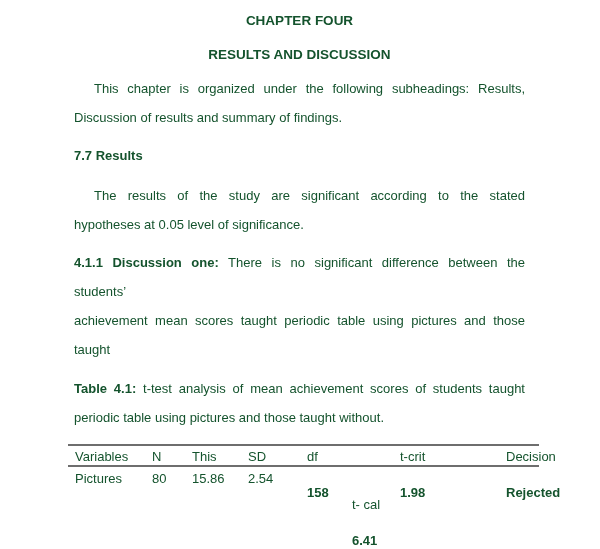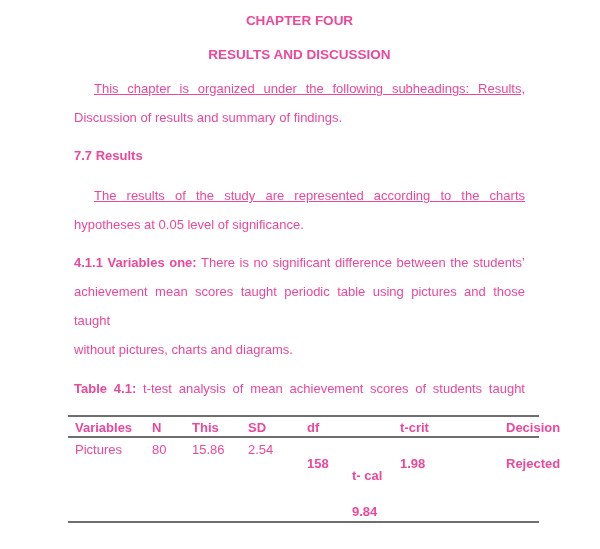--- a/index.html
+++ b/index.html
@@ -5,21 +5,21 @@
   * { margin: 0; padding: 0; box-sizing: border-box; }
   html, body { background: #ffffff; }
   .page {
     position: relative;
     width: 600px;
     height: 549px;
     background: #ffffff;
     overflow: hidden;
     font-family: "Liberation Sans", "DejaVu Sans", sans-serif;
     font-size: 13px;
-    color: #ec4899;
+    color: #14532d;
   }
   .content {
     padding-left: 74px;
     padding-right: 75px;
   }
   .h-center {
     text-align: center;
     font-weight: 700;
     font-size: 13.5px;
     line-height: 18px;
@@ -40,39 +40,39 @@
   .line {
     display: block;
     line-height: 29px;
     text-align: left;
     white-space: normal;
   }
   .stretch {
     text-align: justify;
     text-align-last: justify;
   }
-  .indent { padding-left: 20px; text-decoration: underline; }
+  .indent { padding-left: 20px; }
   .lead { font-weight: 700; }
 
   
   .ttable {
     margin-top: 12px;
     margin-left: -6px;
     width: 471px;
     font-size: 13px;
   }
   .t-header {
     position: relative;
     height: 23px;
     border-top: 2px solid #6e6e6e;
     border-bottom: 2px solid #6e6e6e;
   }
   .t-header .cell {
     top: 3px;
-    font-weight: 700;
+    font-weight: 400;
   }
   .t-body {
     position: relative;
     height: 85px;
     border-bottom: 2px solid #6e6e6e;
   }
   .cell {
     position: absolute;
     white-space: nowrap;
     line-height: 15px;
@@ -98,52 +98,52 @@
     <div class="h-center h2">RESULTS AND DISCUSSION</div>
 
     <div class="para p1">
       <span class="line stretch indent">This chapter is organized under the following subheadings: Results,</span>
       <span class="line">Discussion of results and summary of findings.</span>
     </div>
 
     <div class="h-left h3">7.7 Results</div>
 
     <div class="para p2">
-      <span class="line stretch indent">The results of the study are represented according to the charts</span>
+      <span class="line stretch indent">The results of the study are significant according to the stated</span>
       <span class="line">hypotheses at 0.05 level of significance.</span>
     </div>
 
     <div class="para p3">
-      <span class="line stretch"><span class="lead">4.1.1  Variables one:</span> <span>There is no significant difference between the students’</span></span>
+      <span class="line stretch"><span class="lead">4.1.1  Discussion one:</span> <span>There is no significant difference between the students’</span></span>
       <span class="line stretch">achievement mean scores taught periodic table using pictures and those taught</span>
-      <span class="line">without pictures, charts and diagrams.</span>
     </div>
 
     <div class="para p4">
       <span class="line stretch"><span class="lead">Table 4.1:</span> <span>t-test analysis of mean achievement scores of students taught</span></span>
+      <span class="line">periodic table using pictures and those taught without.</span>
     </div>
 
     <div class="ttable">
       <div class="t-header">
         <span class="cell c1">Variables</span>
         <span class="cell c2">N</span>
         <span class="cell c3">This</span>
         <span class="cell c4">SD</span>
         <span class="cell c5">df</span>
         <span class="cell c6">t- cal</span>
         <span class="cell c7">t-crit</span>
         <span class="cell c8">Decision</span>
       </div>
       <div class="t-body">
         <span class="cell c1 r-pic">Pictures</span>
         <span class="cell c2 r-pic">80</span>
         <span class="cell c3 r-pic">15.86</span>
         <span class="cell c4 r-pic">2.54</span>
         <span class="cell c5 r-mid">158</span>
-        <span class="cell c6 r-mid">9.84</span>
+        <span class="cell c6 r-mid">6.41</span>
         <span class="cell c7 r-mid">1.98</span>
         <span class="cell c8 r-mid">Rejected</span>
 
       </div>
     </div>
 
   </div>
 </div>
 
 </body></html>

